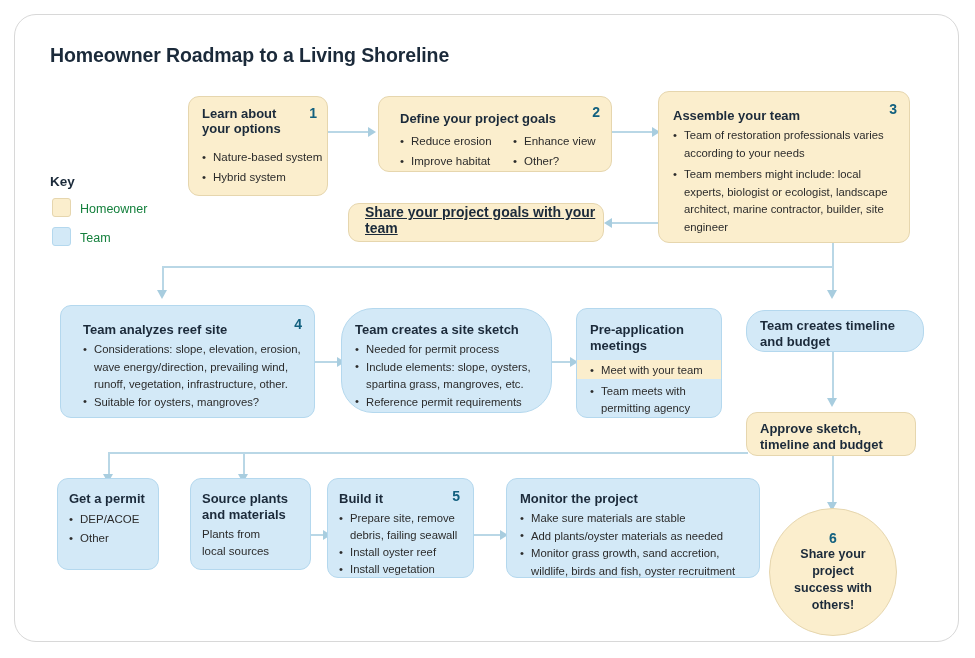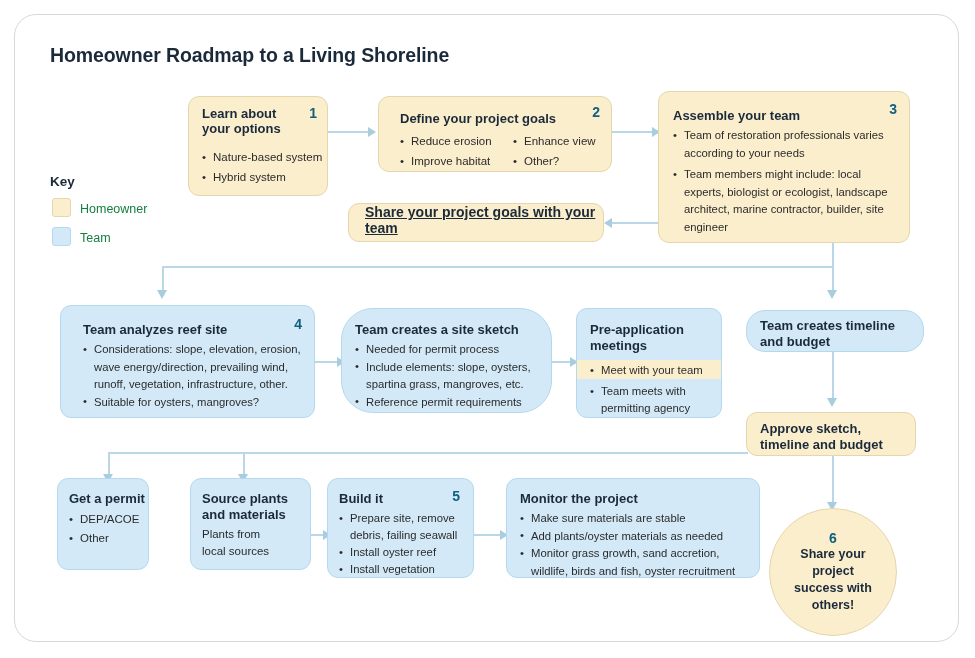--- a/index.html
+++ b/index.html
@@ -168,21 +168,21 @@
     </div>
   </div>
 
   <div class="box cream" style="left:746px;top:412px;width:170px;height:44px;">
     <div class="hd" style="position:absolute;left:13px;top:8px;font-size:13px;line-height:16px;">
       <div>Approve sketch,</div>
       <div>timeline and budget</div>
     </div>
   </div>
 
-  <div class="box blue" style="left:57px;top:478px;width:92px;height:92px;">
+  <div class="box blue" style="left:57px;top:478px;width:102px;height:92px;">
     <div class="hd" style="position:absolute;left:11px;top:12px;font-size:13px;">Get a permit</div>
     <ul style="position:absolute;left:11px;top:31px;font-size:11.5px;line-height:19px;">
       <li>DEP/ACOE</li>
       <li>Other</li>
     </ul>
   </div>
 
   <div class="box blue" style="left:190px;top:478px;width:121px;height:92px;padding-left:20px;">
     <div class="hd" style="position:absolute;left:11px;top:12px;font-size:13px;line-height:16px;">
       <div>Source plants</div>

